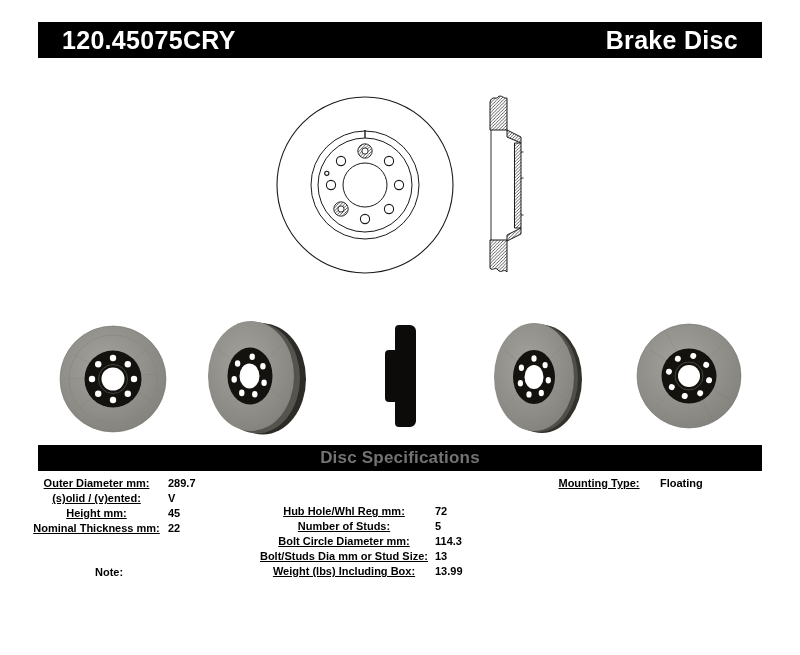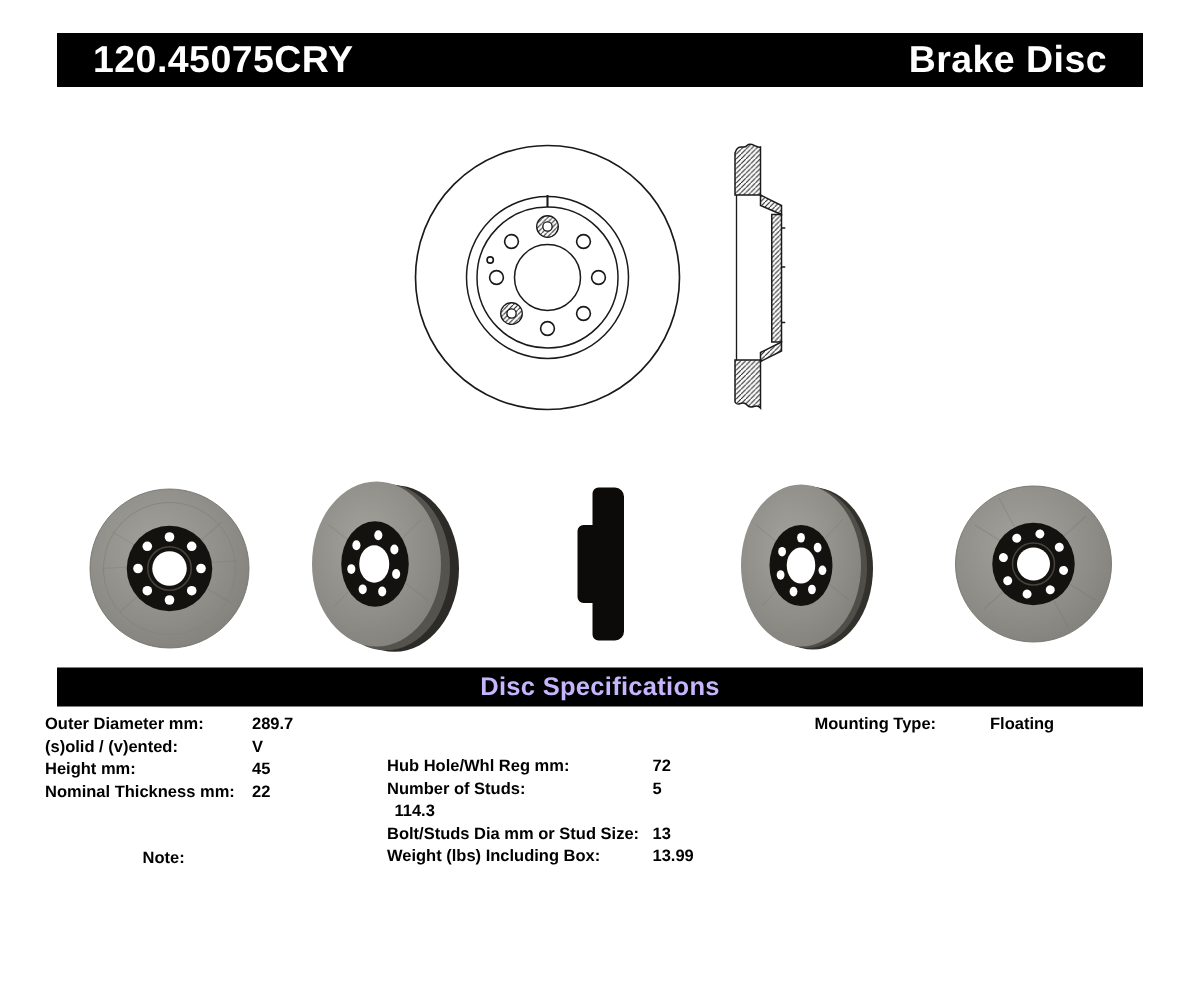--- a/index.html
+++ b/index.html
@@ -9,27 +9,27 @@
     -webkit-font-smoothing:antialiased;
   }
   .abs{position:absolute;}
   .topbar{
     left:38px;top:22px;width:724px;height:36px;background:#000;color:#fff;
     display:flex;justify-content:space-between;align-items:center;
     padding:0 24px;box-sizing:border-box;font-weight:bold;font-size:25px;
     letter-spacing:0.3px;
   }
   .specbar{
-    left:38px;top:445px;width:724px;height:26px;background:#000;color:#c4b5fd;
+    left:38px;top:445px;width:724px;height:26px;background:#000;color:#737373;
     display:flex;justify-content:center;align-items:center;
     font-weight:bold;font-size:17px;letter-spacing:0.2px;
   }
   .speccol{position:absolute;top:476px;font-size:11px;font-weight:bold;line-height:15px;white-space:nowrap;}
   .srow{display:flex;}
-  .lbl{display:inline-block;text-align:left;}
+  .lbl{display:inline-block;text-align:center;text-decoration:underline;}
   .val{margin-left:5px;text-align:left;}
   .col-left{left:30px;}   .col-left  .lbl{width:133px;}
   .col-mid{left:258px;margin-top:28px;}   .col-mid   .lbl{width:172px;}
   .col-right{left:543px;} .col-right .lbl{width:112px;}
   .note{position:absolute;left:95px;top:566px;font-size:11px;font-weight:bold;}
   svg{display:block;}
 </style>
 </head>
 <body>
 
@@ -215,20 +215,21 @@
   <div class="speccol col-mid">
     <div class="srow">
       <span class="lbl">Hub Hole/Whl Reg mm:</span>
       <span class="val">72</span>
     </div>
     <div class="srow">
       <span class="lbl">Number of Studs:</span>
       <span class="val">5</span>
     </div>
     <div class="srow">
+      <span class="lbl">Bolt Circle Diameter mm:</span>
       <span class="val">114.3</span>
     </div>
     <div class="srow">
       <span class="lbl">Bolt/Studs Dia mm or Stud Size:</span>
       <span class="val">13</span>
     </div>
     <div class="srow">
       <span class="lbl">Weight (lbs) Including Box:</span>
       <span class="val">13.99</span>
     </div>

